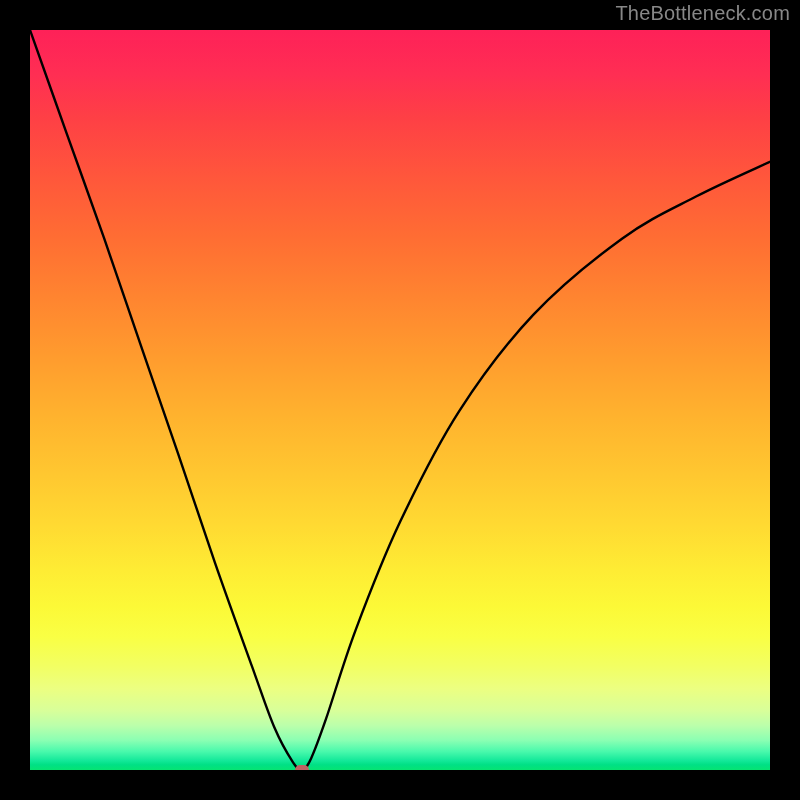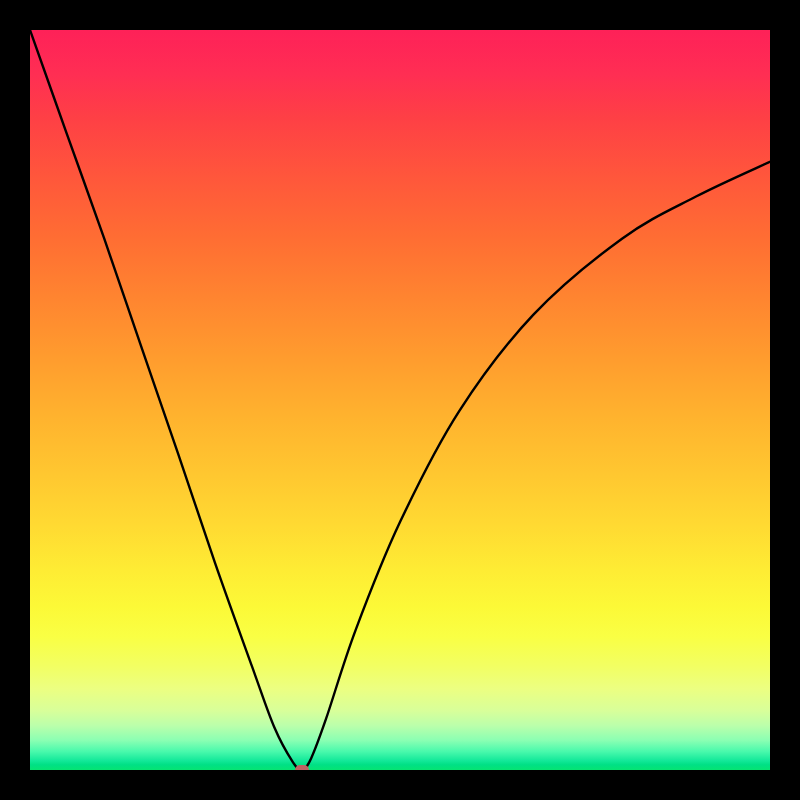--- a/index.html
+++ b/index.html
@@ -75,20 +75,21 @@
     width: 14px;
     height: 10px;
     background: #be6363;
     border-radius: 5px;
   }
 </style>
 </head>
 <body>
 
 <div class="outer">
+  <div class="watermark">TheBottleneck.com</div>
   <div class="plot-area">
     <div class="gradient"></div>
     <svg class="curve" viewBox="0 0 740 740" preserveAspectRatio="none">
       <path id="curve-path" fill="none" stroke="#000" stroke-width="2.4" stroke-linejoin="round" stroke-linecap="round" d="M 0.00 0.00 C 6.17 17.39, 24.67 69.68, 37.00 104.34 C 49.33 139.00, 61.67 172.67, 74.00 207.94 C 86.33 243.21, 98.67 280.09, 111.00 315.98 C 123.33 351.87, 135.67 387.14, 148.00 423.28 C 160.33 459.42, 172.67 497.28, 185.00 532.80 C 197.33 568.32, 212.13 609.02, 222.00 636.40 C 231.87 663.78, 237.42 681.17, 244.20 697.08 C 250.98 712.99, 258.01 724.71, 262.70 731.86 C 267.39 739.01, 269.24 740.62, 272.32 740.00 C 275.40 739.38, 277.25 736.67, 281.20 728.16 C 285.15 719.65, 288.60 710.28, 296.00 688.94 C 303.40 667.60, 313.27 632.95, 325.60 600.14 C 337.93 567.33, 352.73 528.61, 370.00 492.10 C 387.27 455.59, 407.00 415.63, 429.20 381.10 C 451.40 346.57, 476.07 313.64, 503.20 284.90 C 530.33 256.16, 564.87 228.41, 592.00 208.68 C 619.13 188.95, 641.33 179.33, 666.00 166.50 C 690.67 153.67, 727.67 137.52, 740.00 131.72"></path>
     </svg>
     <div id="marker" class="marker" style="left: 265.32px; top: 735px;"></div>
   </div>
 </div>
 
 </body></html>

